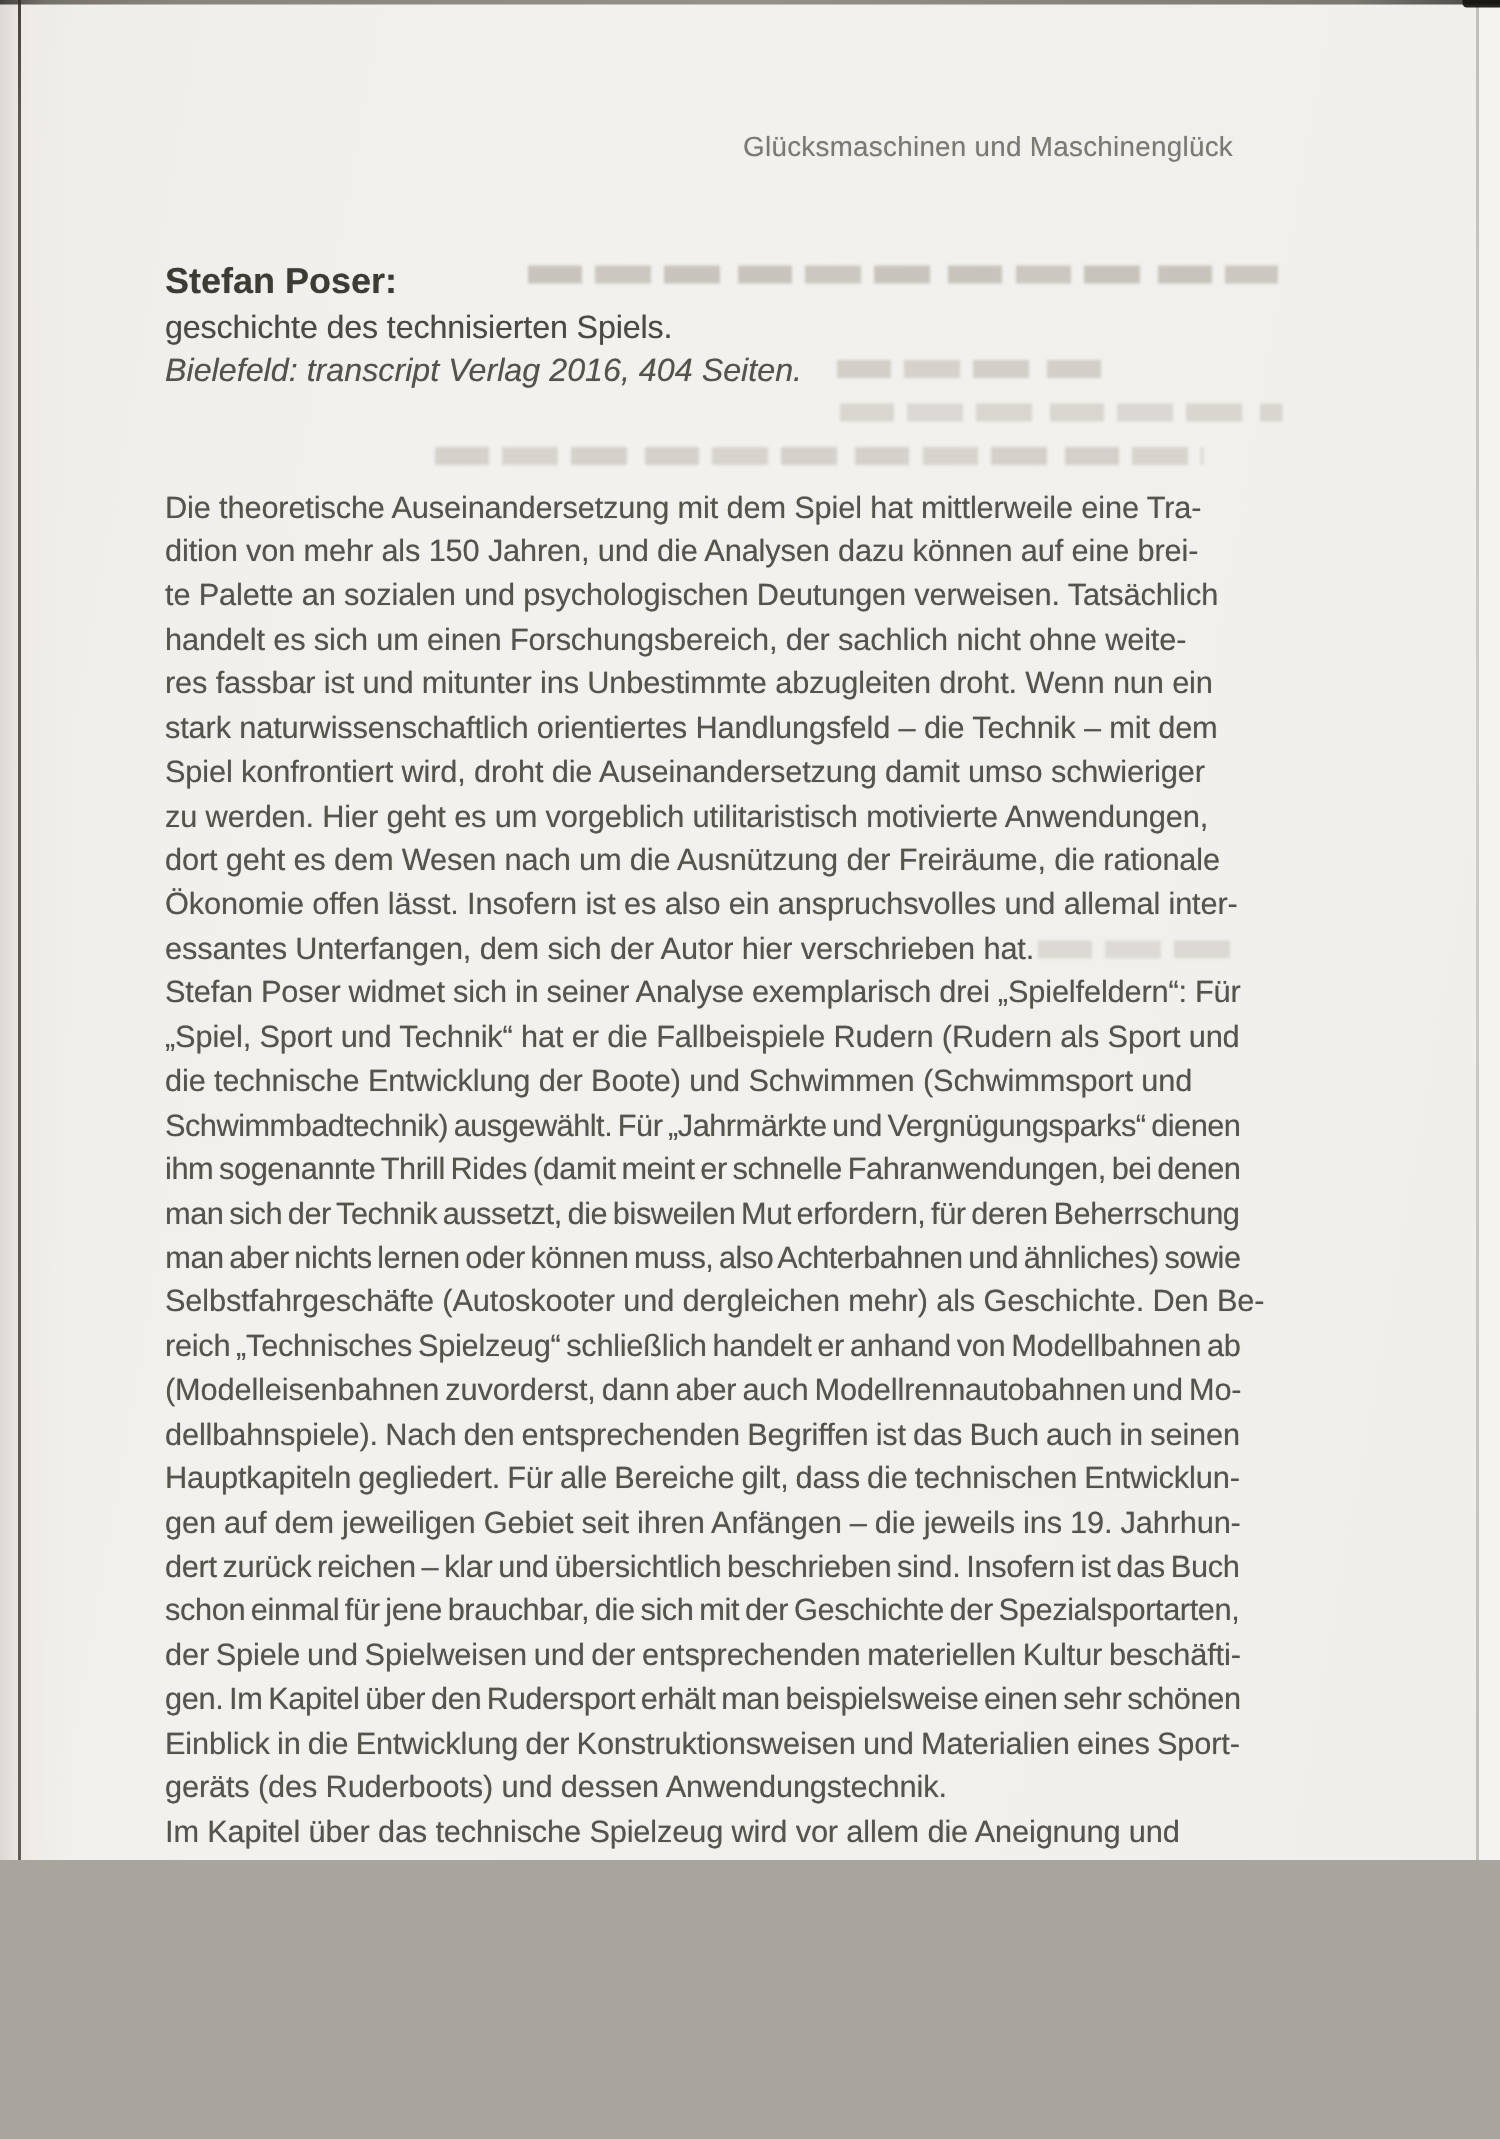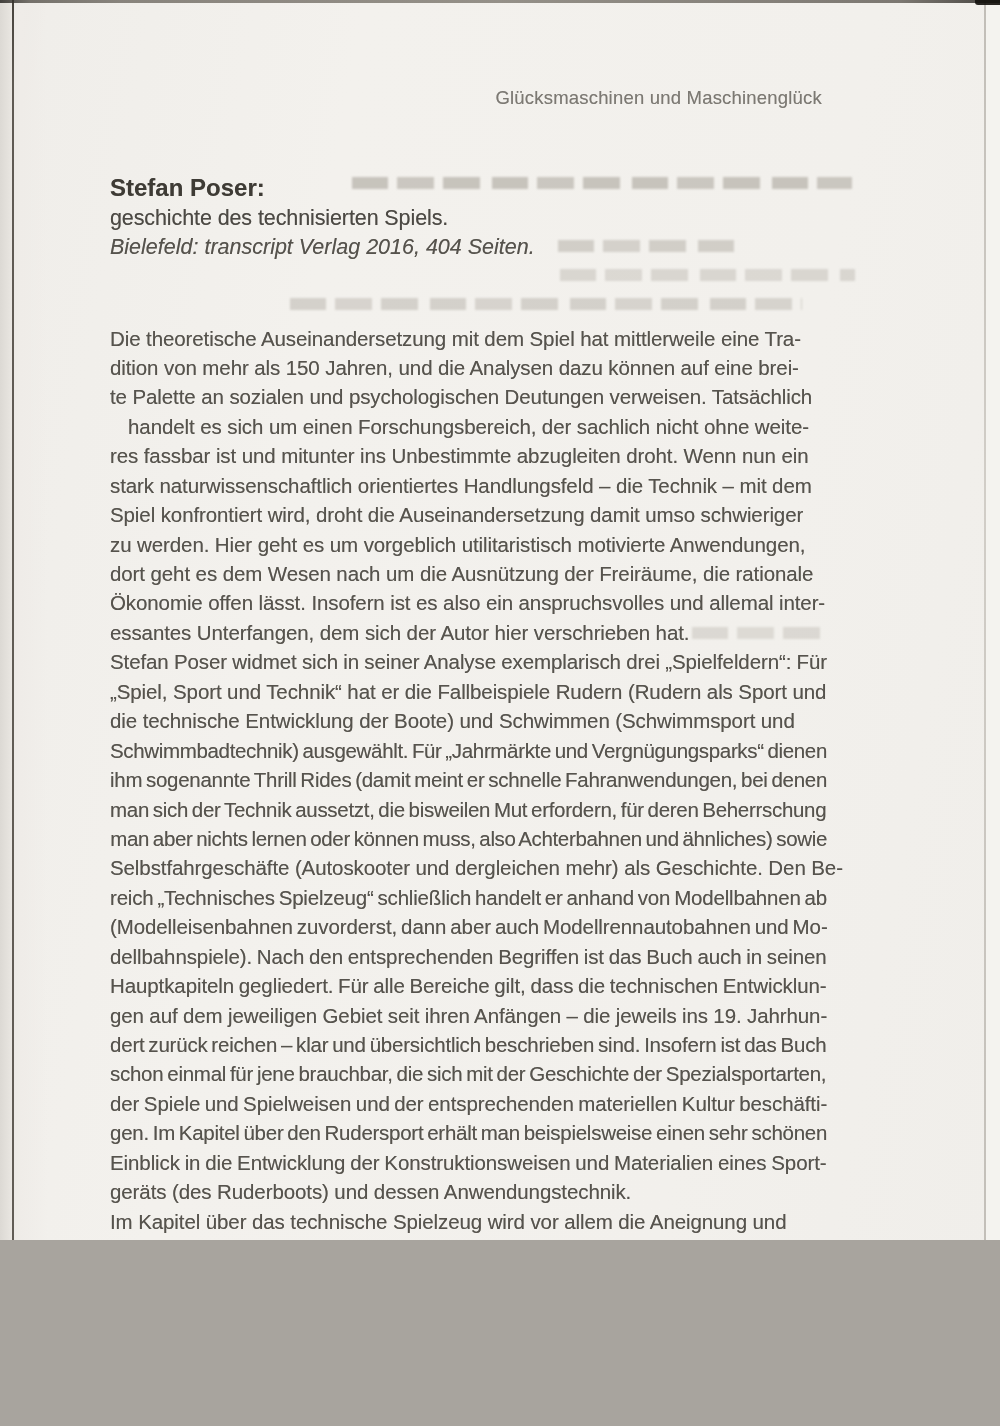--- a/index.html
+++ b/index.html
@@ -75,21 +75,21 @@
     <div id="title-lines">
         <div class="line fit">geschichte des technisierten Spiels.</div>
       </div>
     <div class="imprint fit">Bielefeld: transcript Verlag 2016, 404 Seiten.</div>
   </div>
 
   <div class="body-block" id="body-block">
       <div class="line fit" style="word-spacing: 0px;">Die theoretische Auseinandersetzung mit dem Spiel hat mittlerweile eine Tra-</div>
       <div class="line fit" style="word-spacing: 0px;">dition von mehr als 150 Jahren, und die Analysen dazu können auf eine brei-</div>
       <div class="line fit" style="word-spacing: 0px;">te Palette an sozialen und psychologischen Deutungen verweisen. Tatsächlich</div>
-      <div class="line fit" style="word-spacing: 0px; text-align: center;">handelt es sich um einen Forschungsbereich, der sachlich nicht ohne weite-</div>
+      <div class="line fit" style="word-spacing: 0px;">handelt es sich um einen Forschungsbereich, der sachlich nicht ohne weite-</div>
       <div class="line fit" style="word-spacing: 0px;">res fassbar ist und mitunter ins Unbestimmte abzugleiten droht. Wenn nun ein</div>
       <div class="line fit" style="word-spacing: 0px;">stark naturwissenschaftlich orientiertes Handlungsfeld – die Technik – mit dem</div>
       <div class="line fit" style="word-spacing: 0px;">Spiel konfrontiert wird, droht die Auseinandersetzung damit umso schwieriger</div>
       <div class="line fit" style="word-spacing: 0px;">zu werden. Hier geht es um vorgeblich utilitaristisch motivierte Anwendungen,</div>
       <div class="line fit" style="word-spacing: 0px;">dort geht es dem Wesen nach um die Ausnützung der Freiräume, die rationale</div>
       <div class="line fit" style="word-spacing: 0px;">Ökonomie offen lässt. Insofern ist es also ein anspruchsvolles und allemal inter-</div>
       <div class="line fit">essantes Unterfangen, dem sich der Autor hier verschrieben hat.</div>
       <div class="line fit" style="word-spacing: -0.3px;">Stefan Poser widmet sich in seiner Analyse exemplarisch drei „Spielfeldern“: Für</div>
       <div class="line fit" style="word-spacing: 0px;">„Spiel, Sport und Technik“ hat er die Fallbeispiele Rudern (Rudern als Sport und</div>
       <div class="line fit" style="word-spacing: 0px;">die technische Entwicklung der Boote) und Schwimmen (Schwimmsport und</div>

